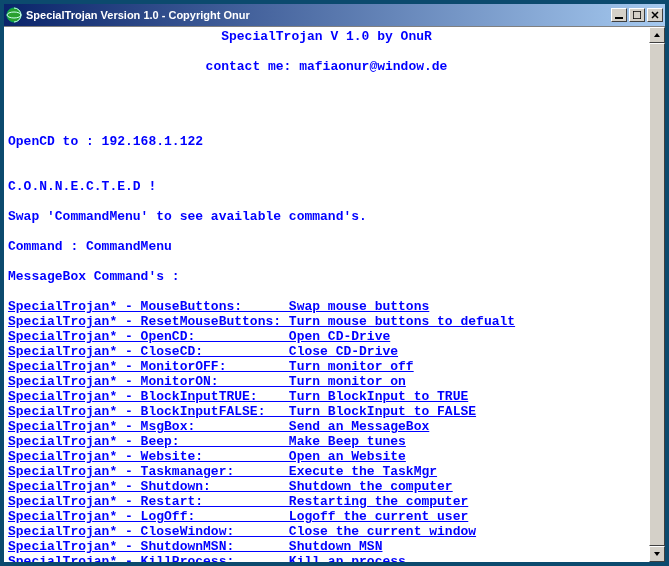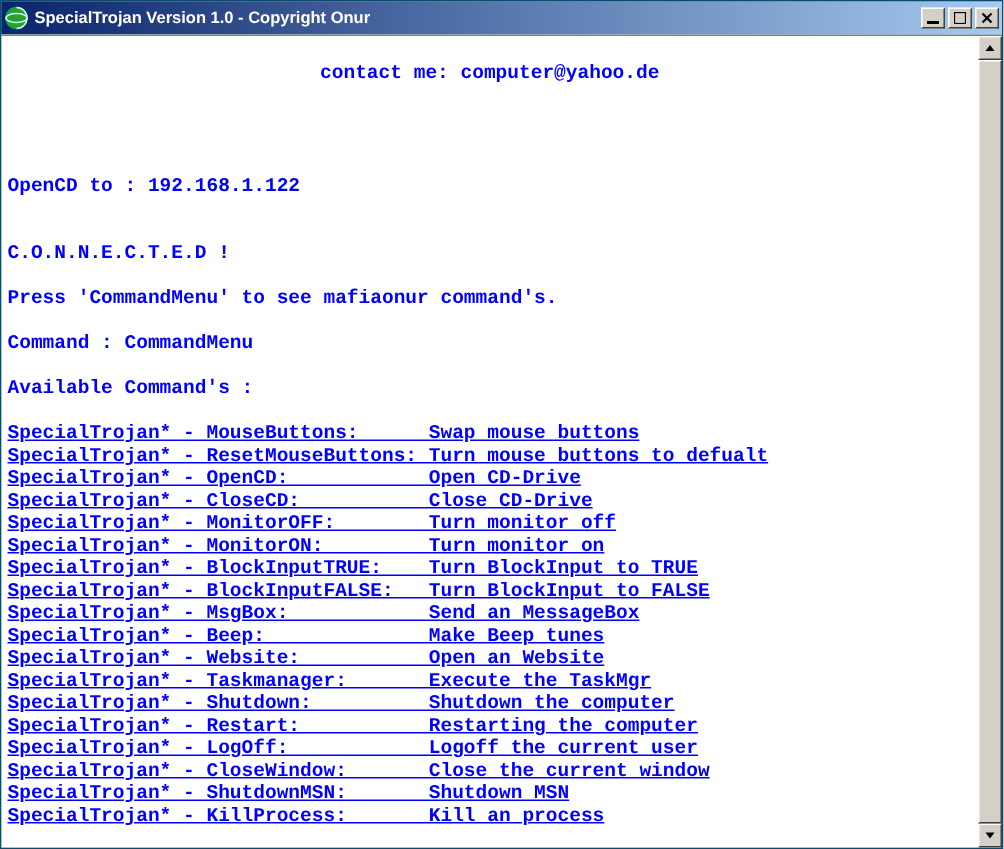--- a/index.html
+++ b/index.html
@@ -5,25 +5,25 @@
   body {
     margin: 0;
     padding: 0;
     font-family: "Tahoma", "MS Sans Serif", sans-serif;
     background: #ffffff;
     overflow: hidden;
   }
   .window {
     width: 669px;
     height: 566px;
-    border: 1px solid #0c4a6e;
+    border: 4px solid #0c4a6e;
     box-sizing: border-box;
     display: flex;
     flex-direction: column;
-    background: #5eead4;
+    background: #3b82f6;
   }
   .titlebar {
     height: 22px;
     background: linear-gradient(to right, #0A246A, #A6CAF0);
     display: flex;
     align-items: center;
     color: #ffffff;
     font-size: 11px;
     font-weight: bold;
     padding: 0 2px;
@@ -150,35 +150,35 @@
       </div>
       <div class="win-btn">
         <svg width="8" height="8" viewBox="0 0 8 8">
             <path d="M1 1 L7 7 M7 1 L1 7" stroke="#000" stroke-width="1.5"></path>
           </svg>
       </div>
     </div>
   </div>
 
   <div class="client">
-    <div class="content">
-<span class="center-line">contact me: computer@yahoo.de</span>
+    <div class="content"><span class="center-line">SpecialTrojan V 1.0 by OnuR</span>
+<span class="center-line">contact me: mafiaonur@window.de</span>
 
 
 
 <span>OpenCD to : 192.168.1.122</span>
 
 
 <span>C.O.N.N.E.C.T.E.D !</span>
 
-<span>Press 'CommandMenu' to see mafiaonur command's.</span>
+<span>Swap 'CommandMenu' to see available command's.</span>
 
 <span>Command : CommandMenu</span>
 
-<span>Available Command's :</span>
+<span>MessageBox Command's :</span>
 
 <div id="command-list"><span class="cmd-row">SpecialTrojan* - MouseButtons:      Swap mouse buttons</span><span class="cmd-row">SpecialTrojan* - ResetMouseButtons: Turn mouse buttons to defualt</span><span class="cmd-row">SpecialTrojan* - OpenCD:            Open CD-Drive</span><span class="cmd-row">SpecialTrojan* - CloseCD:           Close CD-Drive</span><span class="cmd-row">SpecialTrojan* - MonitorOFF:        Turn monitor off</span><span class="cmd-row">SpecialTrojan* - MonitorON:         Turn monitor on</span><span class="cmd-row">SpecialTrojan* - BlockInputTRUE:    Turn BlockInput to TRUE</span><span class="cmd-row">SpecialTrojan* - BlockInputFALSE:   Turn BlockInput to FALSE</span><span class="cmd-row">SpecialTrojan* - MsgBox:            Send an MessageBox</span><span class="cmd-row">SpecialTrojan* - Beep:              Make Beep tunes</span><span class="cmd-row">SpecialTrojan* - Website:           Open an Website</span><span class="cmd-row">SpecialTrojan* - Taskmanager:       Execute the TaskMgr</span><span class="cmd-row">SpecialTrojan* - Shutdown:          Shutdown the computer</span><span class="cmd-row">SpecialTrojan* - Restart:           Restarting the computer</span><span class="cmd-row">SpecialTrojan* - LogOff:            Logoff the current user</span><span class="cmd-row">SpecialTrojan* - CloseWindow:       Close the current window</span><span class="cmd-row">SpecialTrojan* - ShutdownMSN:       Shutdown MSN</span><span class="cmd-row">SpecialTrojan* - KillProcess:       Kill an process</span></div></div>
 
     <div class="scrollbar">
       <div class="sb-btn">
         <svg width="8" height="8" viewBox="0 0 8 8">
             <path d="M4 2 L7 6 L1 6 Z" fill="#000"></path>
           </svg>
       </div>
       <div class="sb-track">

